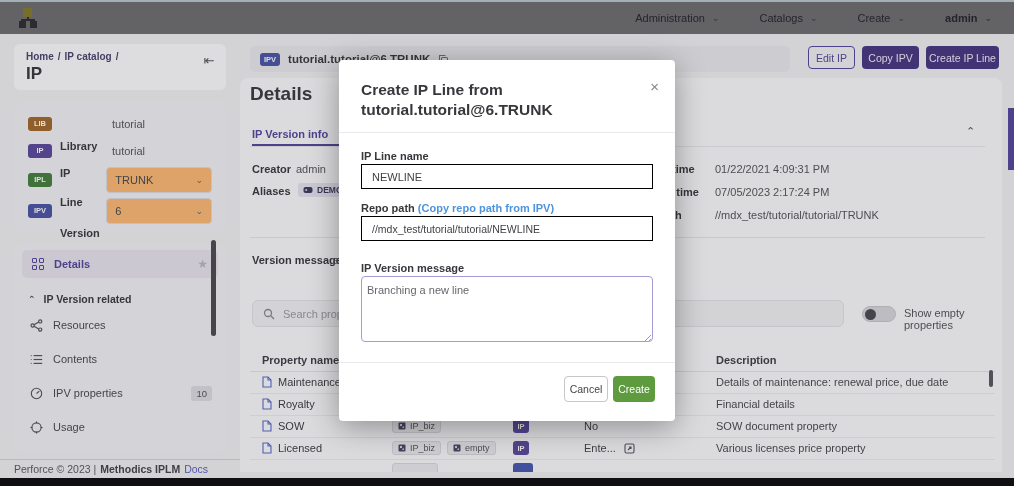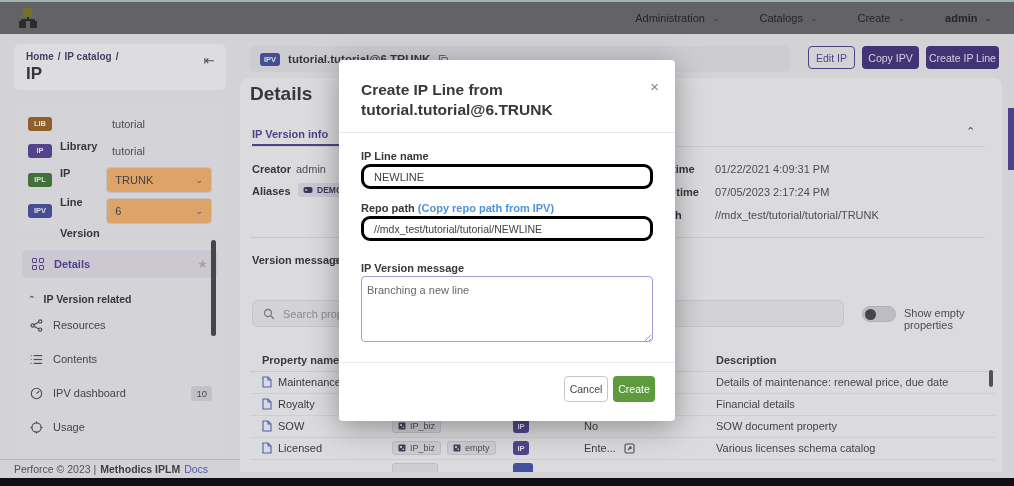--- a/index.html
+++ b/index.html
@@ -96,21 +96,21 @@
   .mini-scroll { position:absolute; left:749px; top:292px; width:4px; height:17px; background:#595962; border-radius:2px; }
 
   
   .dim { position:absolute; inset:0; background:rgba(28,25,38,0.14); z-index:40; }
   .modal { position:absolute; left:339px; top:60px; width:336px; height:361px; background:#ffffff; border-radius:4px; box-shadow:0 6px 30px rgba(0,0,0,0.35); z-index:50; }
   .m-title { position:absolute; left:22px; top:20px; width:270px; font-size:15.5px; line-height:20px; font-weight:bold; color:#37373c; }
   .m-close { position:absolute; right:16px; top:18px; font-size:15px; color:#85858c; cursor:pointer; }
   .m-hr1 { position:absolute; left:0; right:0; top:72px; height:1px; background:#e9e8ec; }
   .m-label { position:absolute; left:22px; font-size:11px; font-weight:bold; color:#37373c; }
   .m-link { color:#4e94dd; font-weight:600; cursor:pointer; }
-  .m-input { position:absolute; left:22px; width:292px; height:25px; border:3px solid #000000; border-radius:9px; background:#fff; font-size:11px; color:#3f3f46; padding:0 10px; font-family:inherit; outline:none; }
+  .m-input { position:absolute; left:22px; width:292px; height:25px; border:1px solid #000000; border-radius:0; background:#fff; font-size:11px; color:#3f3f46; padding:0 10px; font-family:inherit; outline:none; }
   .m-textarea { position:absolute; left:22px; top:216px; width:292px; height:66px; border:1px solid #a79bd6; border-radius:4px; font-size:11px; color:#67676d; padding:7px 5px; font-family:inherit; resize:none; outline:none; }
   .resize-corner { position:absolute; left:303px; top:272px; width:9px; height:9px; background:repeating-linear-gradient(135deg, transparent, transparent 2px, #9a9aa0 2px, #9a9aa0 3px); clip-path:polygon(100% 0, 0 100%, 100% 100%); }
   .m-hr2 { position:absolute; left:0; right:0; top:302px; height:1px; background:#e9e8ec; }
   .m-btn { position:absolute; top:316px; height:26px; border-radius:4px; font-size:10.5px; display:flex; align-items:center; justify-content:center; cursor:pointer; }
   .m-cancel { left:225px; width:44px; background:#fff; border:1px solid #c6c6cb; color:#45454a; }
   .m-create { left:274px; width:42px; background:#5d9b3e; color:#ffffff; }
 </style>
 </head>
 <body>
 
@@ -219,21 +219,21 @@
           <line x1="0.8" y1="9.4" x2="1.6" y2="9.4"></line>
           <line x1="3.6" y1="9.4" x2="12.2" y2="9.4"></line>
         </svg>
       <span>Contents</span>
     </div>
     <div class="nav-item">
       <svg width="13" height="13" viewBox="0 0 13 13" fill="none" stroke="#55555e" stroke-width="1.1">
           <circle cx="6.5" cy="6.5" r="5.2"></circle>
           <line x1="6.5" y1="6.5" x2="9.3" y2="4.1"></line>
         </svg>
-      <span>IPV dashboard</span>
+      <span>IPV properties</span>
       <span class="count-badge">10</span>
     </div>
     <div class="nav-item">
       <svg width="13" height="13" viewBox="0 0 13 13" fill="none" stroke="#55555e" stroke-width="1.1">
           <circle cx="6.5" cy="6.5" r="4.6"></circle>
           <line x1="6.5" y1="0.4" x2="6.5" y2="2.4"></line>
           <line x1="6.5" y1="10.6" x2="6.5" y2="12.6"></line>
           <line x1="0.4" y1="6.5" x2="2.4" y2="6.5"></line>
           <line x1="10.6" y1="6.5" x2="12.6" y2="6.5"></line>
         </svg>
@@ -381,21 +381,21 @@
           </span>
         </span>
         <span class="scope-badge">IP</span>
         <span class="cell-value">
           <span>Ente...</span>
           <svg width="11" height="11" viewBox="0 0 11 11" fill="none" stroke="#55555e" stroke-width="1.1">
               <rect x="1" y="1" width="9" height="9" rx="1.5"></rect>
               <path d="M4 7l3-3M5 4h2v2"></path>
             </svg>
         </span>
-        <span class="cell-desc">Various licenses schema catalog</span>
+        <span class="cell-desc">Various licenses price property</span>
       </div>
 
       <div class="trow">
         <span class="cell-tags">
             <span class="chip" style="width:46px;height:14px;"></span>
           </span>
         <span class="scope-badge alt"></span>
       </div>
     </div>
     <div class="mini-scroll"></div>

